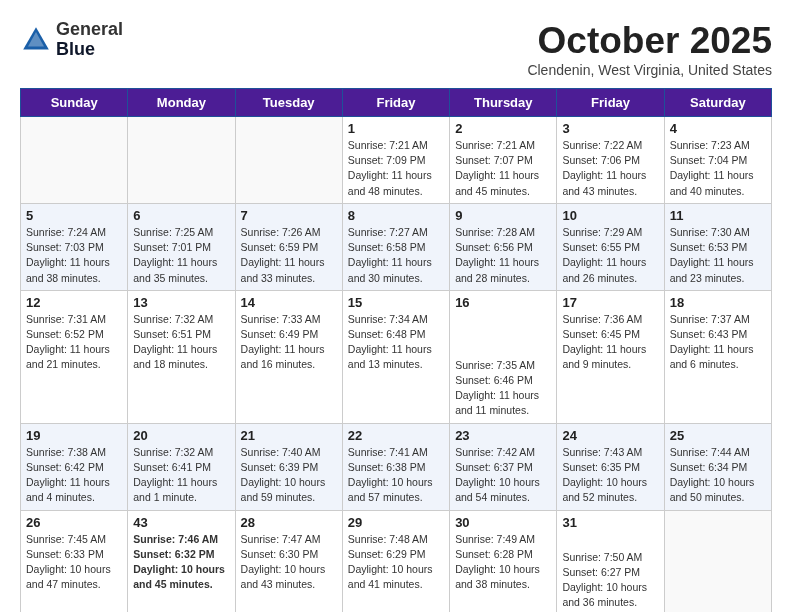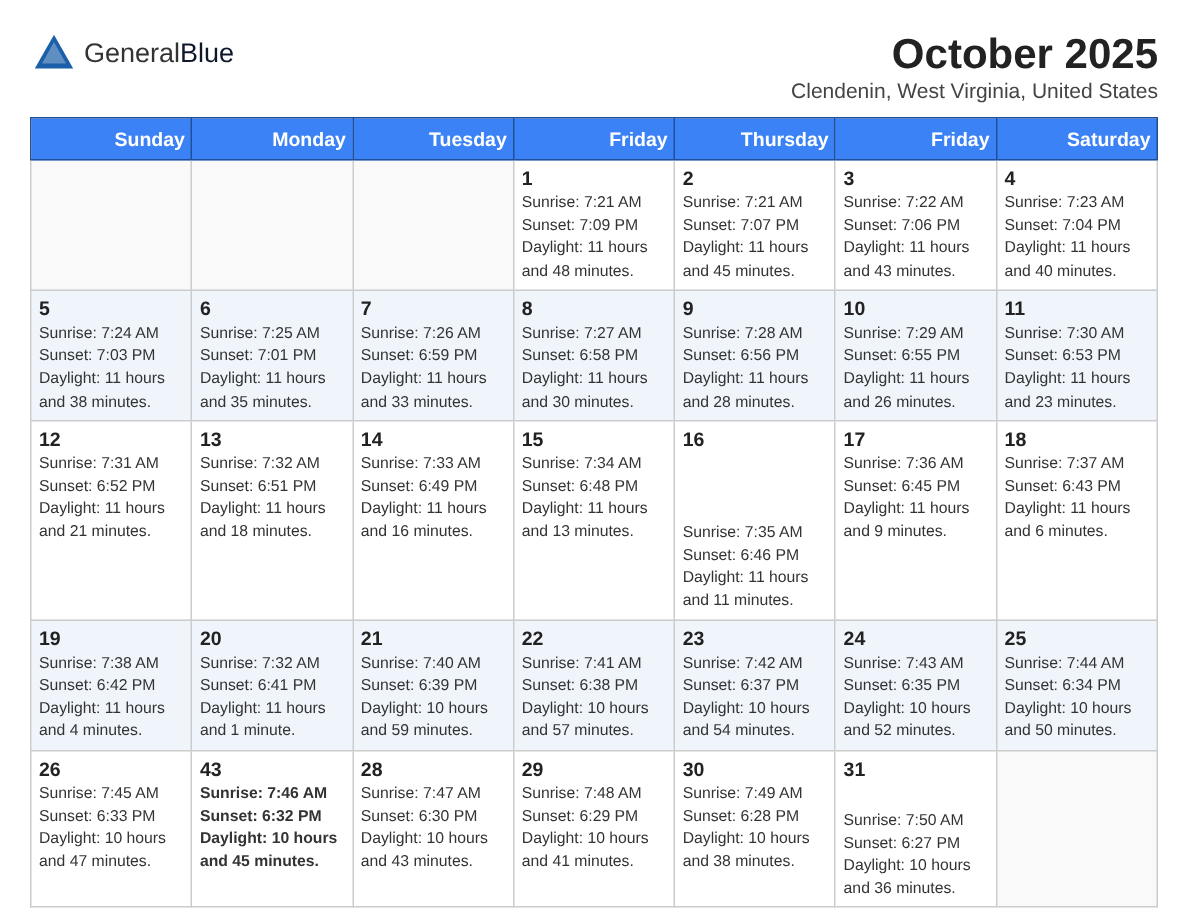--- a/index.html
+++ b/index.html
@@ -15,56 +15,56 @@
       align-items: flex-start;
       justify-content: space-between;
       margin-bottom: 10px;
     }
     .logo {
       display: flex;
       align-items: center;
     }
     .logo-text {
       display: flex;
-      flex-direction: row;
+      flex-direction: column;
       font-size: 18px;
-      font-weight: normal;
+      font-weight: bold;
       line-height: 1.1;
     }
     .logo-general { color: #333; }
     .logo-blue { color: #0f172a; }
     .logo-icon {
       width: 32px;
       height: 32px;
       margin-right: 4px;
     }
     .title-block {
       text-align: right;
     }
     .month-title {
-      font-size: 28px;
+      font-size: 37px;
       font-weight: bold;
       color: #222;
     }
     .location {
       font-size: 14px;
       color: #444;
     }
     .calendar {
       width: 100%;
       border-collapse: collapse;
       border: 1px solid #ccc;
     }
     .calendar th {
-      background-color: #3b82f6;
+      background-color: #4c1d95;
       color: #fff;
       font-size: 13px;
       font-weight: bold;
-      padding: 6px 4px;
-      text-align: right;
+      padding: 6px 18px;
+      text-align: center;
       border: 1px solid #1e5099;
     }
     .calendar td {
       vertical-align: top;
       border: 1px solid #ccc;
       padding: 4px 5px;
       font-size: 11px;
       color: #333;
       width: calc(100% / 7);
       min-height: 80px;

